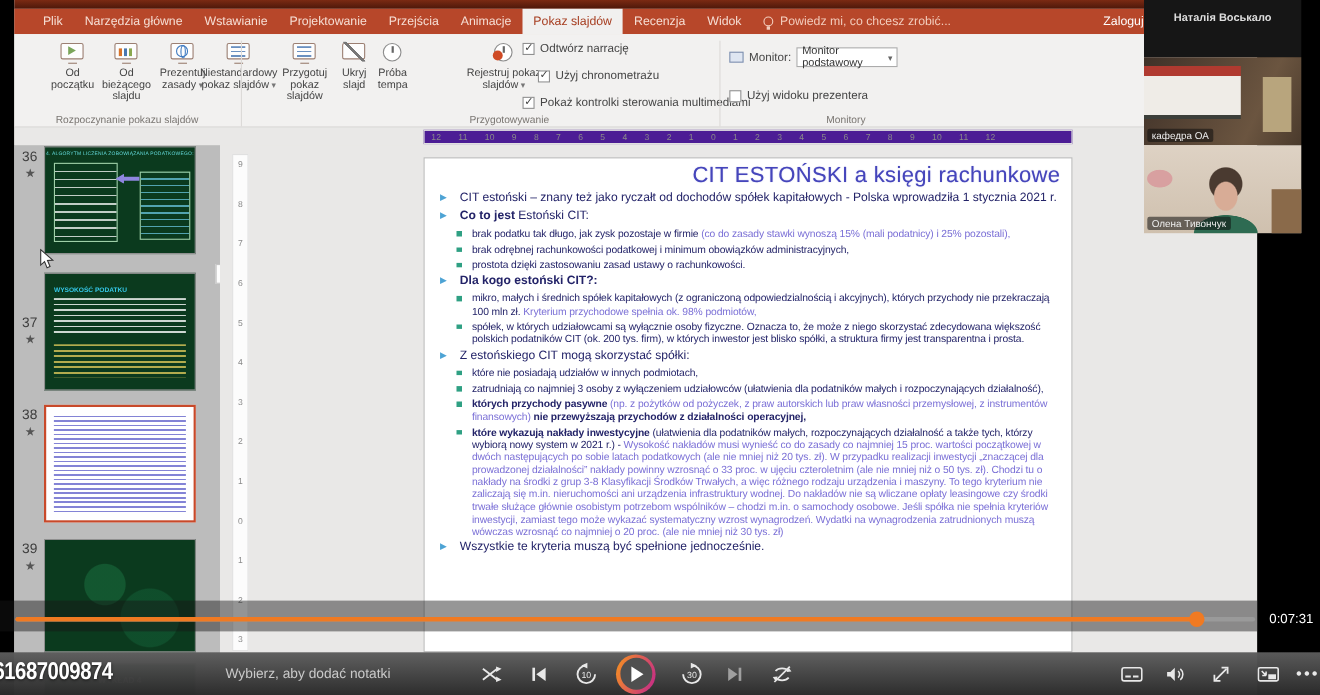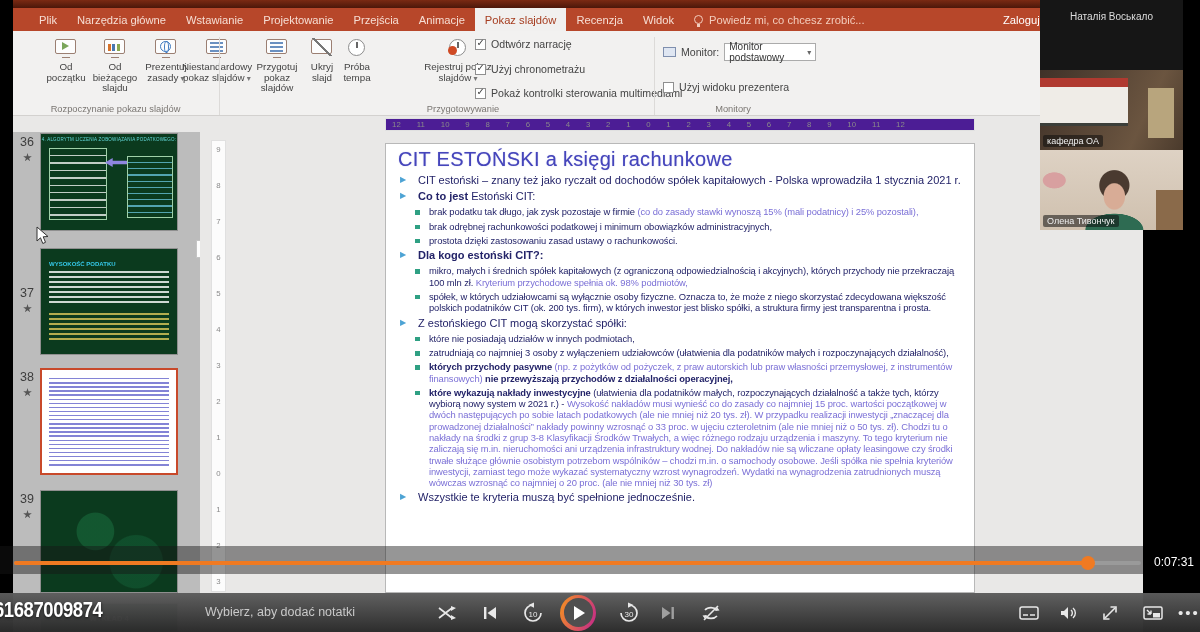--- a/index.html
+++ b/index.html
@@ -97,36 +97,36 @@
 
   .canvas { position:absolute; left:187px; top:0; right:0; height:100%; background:#e9e8e7; }
   .vruler { position:absolute; left:11px; top:8px; width:15px; height:452px; background:#fcfcfc;
     border:1px solid #e0e0e0; overflow:hidden; }
   .vruler .nums { writing-mode:vertical-lr; text-orientation:upright; font-size:7.8px; color:#8a8a8a;
     word-spacing:18px; margin-top:4px; margin-left:2px; }
 
   
   .slide { position:absolute; left:185px; top:11px; width:590px; height:450px; background:#fff;
     border:1px solid #b8b8b8; overflow:hidden; padding:4px 10px 0 12px; }
-  .slide-title { text-align:left; font-size:20px; color:#4545bb; letter-spacing:0.3px;
+  .slide-title { text-align:right; font-size:20px; color:#4545bb; letter-spacing:0.3px;
     text-shadow:0 0 1px rgba(90,90,200,0.5); margin-bottom:2px; }
   .bl { position:relative; color:#232368; margin:3px 0; }
   .bl.l1 { font-size:11px; line-height:1.2; padding-left:20px; }
   .bl.l2 { font-size:9.4px; line-height:1.2; padding-left:31px; letter-spacing:-0.1px; }
   .bl.l1::before { content:"▶"; position:absolute; left:2px; top:1px; font-size:8px; color:#4da3d4; }
   .bl.l2::before { content:""; position:absolute; left:17px; top:4px; width:4.5px; height:4.5px; background:#2fa083; }
   .seg-b { font-weight:bold; }
   .seg-a { color:#7a6fd6; }
 
   
   .cams { position:absolute; left:1040px; top:0; width:143px; }
   .cam { position:relative; width:143px; overflow:hidden; background:#161616; }
   .cam-label { position:absolute; left:3px; bottom:3px; background:rgba(15,15,15,0.55); color:#eee;
     font-size:9px; padding:1px 4px; border-radius:2px; white-space:nowrap; }
-  .cam1 { height:70px; }
+  .cam1 { height:52px;font-weight:bold; }
   .cam1 .cname { position:absolute; top:11px; width:100%; text-align:center; color:#ddd; font-size:10px; }
   .cam2 { height:77px; background:
     radial-gradient(ellipse 54px 34px at 52% 96%, #2e2837 0 60%, transparent 62%),
     radial-gradient(ellipse 20px 26px at 52% 55%, #d9b49b 0 60%, transparent 65%),
     radial-gradient(ellipse 30px 30px at 52% 38%, #d8c08c 0 55%, transparent 60%),
     radial-gradient(ellipse 30px 40px at 10% 35%, #8fa07a 0 50%, transparent 55%),
     linear-gradient(105deg,#7d8470,#5b5448 55%,#3b342c); }
   .cam3 { height:80px; background:
     linear-gradient(180deg,#b03a30 0 14%, #efece7 14% 72%, #3c3f3a 72% 78%, transparent 78%) 0 8px/88px 62px no-repeat,
     linear-gradient(180deg,#b8a57d 0 100%) 108px 18px/26px 50px no-repeat,
@@ -255,21 +255,21 @@
         <span class="ric">
             <span class="clock"></span>
             <span class="reddot"></span>
           </span>
         <span class="lbl drop">Rejestruj pokaz slajdów</span>
       </div>
       <div class="chk checked" style="left:462px;top:7px;">
         <span class="box"></span>
         <span>Odtwórz narrację</span>
       </div>
-      <div class="chk checked" style="left:462px;top:32px;text-align:right;">
+      <div class="chk checked" style="left:476px;top:32px;text-align:right;">
         <span class="box"></span>
         <span>Użyj chronometrażu</span>
       </div>
       <div class="chk checked" style="left:462px;top:56px;">
         <span class="box"></span>
         <span>Pokaż kontrolki sterowania multimediami</span>
       </div>
       <div class="grp-label" style="left:340px;width:220px;">Przygotowywanie</div>
       <div class="rsep" style="left:641px;"></div>
 
@@ -278,21 +278,21 @@
         <span>Monitor:</span>
         <span class="mon-select">
           <span>Monitor podstawowy</span>
           <span class="car">▾</span>
         </span>
       </div>
       <div class="chk" style="left:650px;top:50px;">
         <span class="box"></span>
         <span>Użyj widoku prezentera</span>
       </div>
-      <div class="grp-label" style="left:640px;width:160px;">Monitory</div>
+      <div class="grp-label" style="left:676px;width:160px;">Monitory</div>
     </div>
 
     <div class="hruler">
       <div class="band">
           <div class="nums">12 11 10 9 8 7 6 5 4 3 2 1 0 1 2 3 4 5 6 7 8 9 10 11 12</div>
         </div>
     </div>
 
     <div class="main">
 

